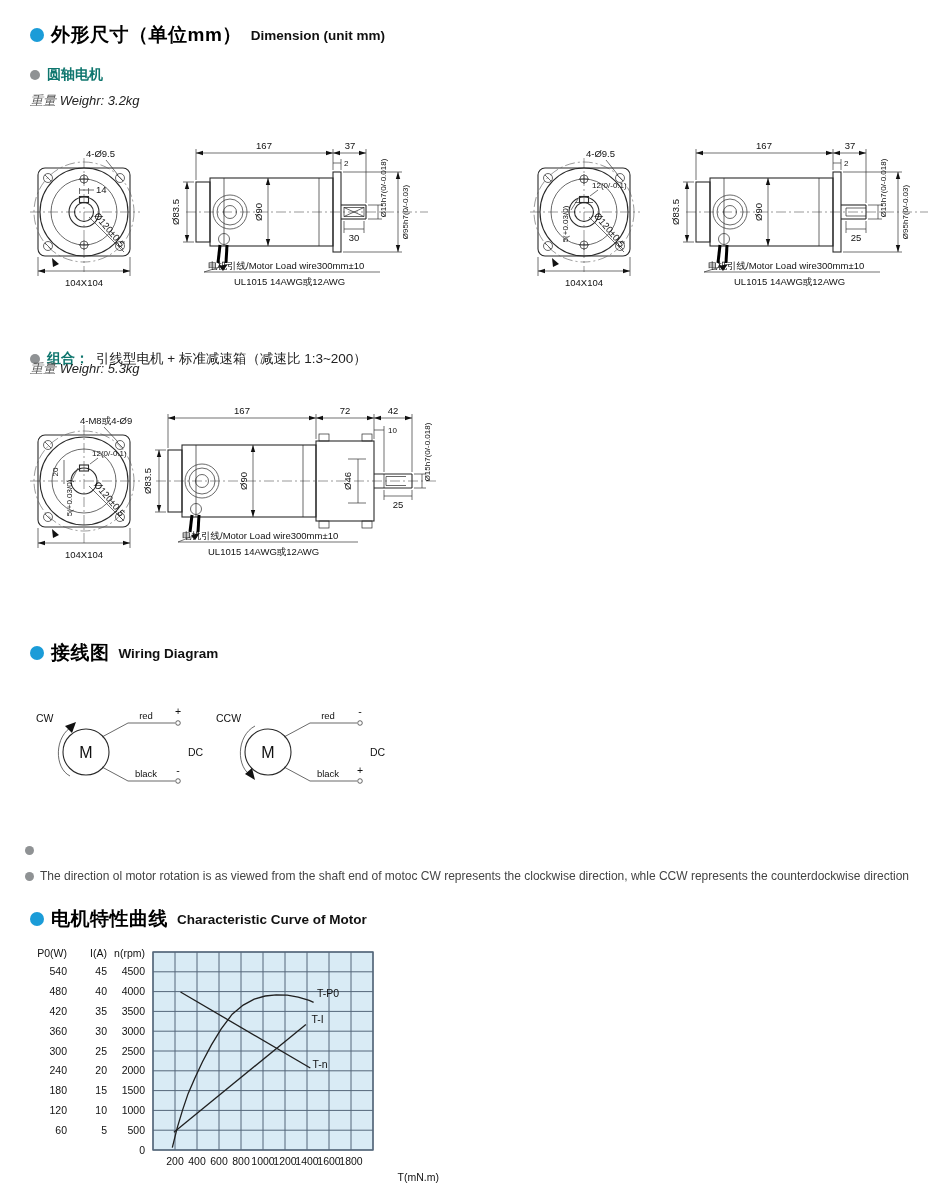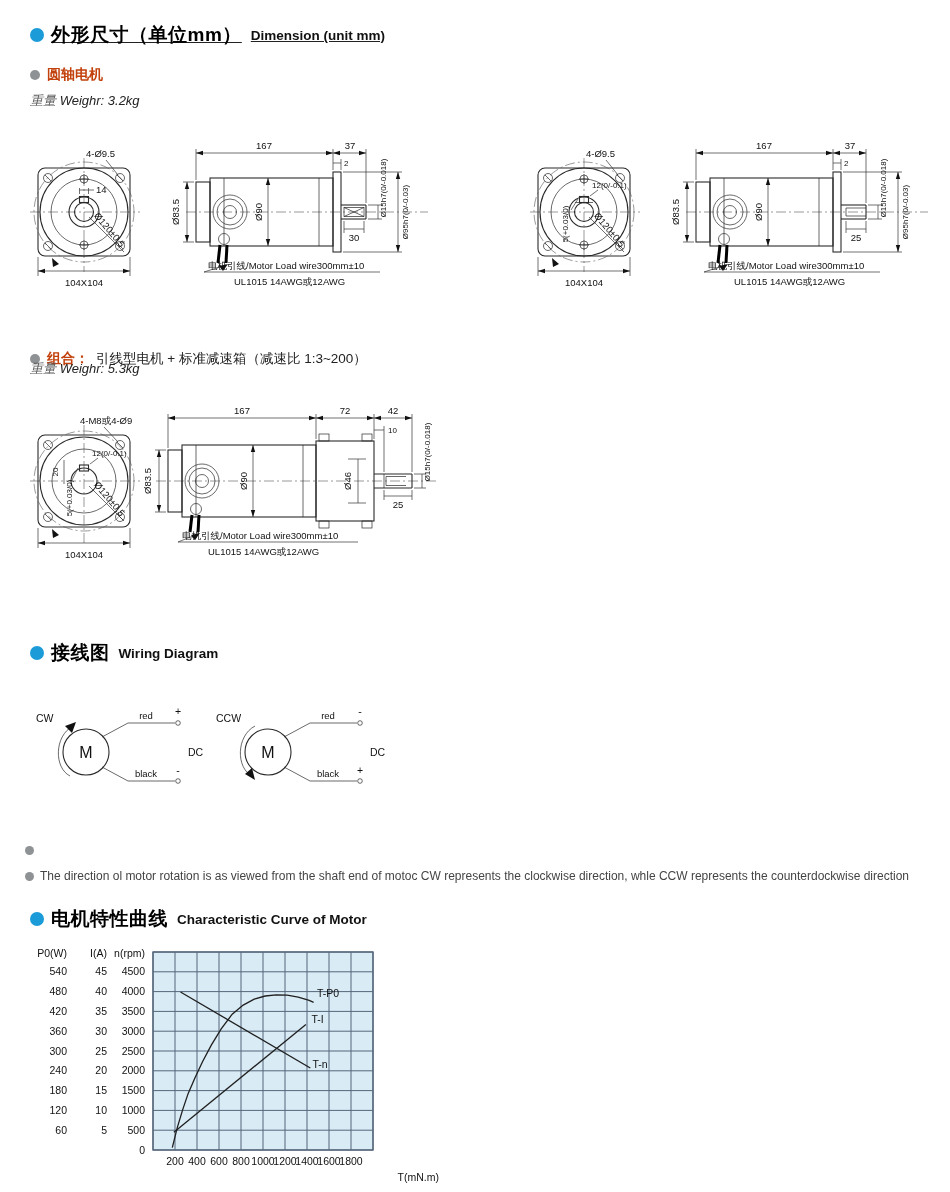--- a/index.html
+++ b/index.html
@@ -7,21 +7,21 @@
         font-family:"Liberation Sans",sans-serif;color:#222;overflow:hidden;}
   .abs{position:absolute;}
   .sec-head{position:absolute;display:flex;align-items:center;gap:7px;}
   .dot{border-radius:50%;flex:0 0 auto;}
   .dot-blue{width:14px;height:14px;background:#1b9cd8;}
   .dot-gray{width:10px;height:10px;background:#8f9294;}
   .dot-gray-sm{width:9px;height:9px;background:#8f9294;display:inline-block;border-radius:50%;
         margin-right:6px;vertical-align:middle;}
   .zh-big{font-size:19px;font-weight:bold;color:#000;letter-spacing:0.5px;}
   .en-big{font-size:13.5px;font-weight:bold;color:#111;margin-left:2px;}
-  .zh-sub{font-size:14px;font-weight:bold;color:#c2410c;}
+  .zh-sub{font-size:14px;font-weight:bold;color:#0f766e;}
   .zh-sub-rest{font-size:13.5px;font-weight:normal;color:#222;}
   .weight{position:absolute;font-size:13px;color:#222;font-style:italic;}
   .weight .wl{color:#555;}
   .note-line{font-size:12.5px;color:#333;margin:0 0 9px 0;line-height:17px;}
   .note-line.en{font-size:12px;color:#444;}
   svg.draw{position:absolute;overflow:visible;}
   svg .ln{fill:none;stroke:#2a2a2a;stroke-width:1.1;}
   svg .tn{fill:none;stroke:#2a2a2a;stroke-width:0.7;}
   svg .cl{fill:none;stroke:#555;stroke-width:0.6;stroke-dasharray:10 3 2 3;}
   svg .dm{fill:none;stroke:#333;stroke-width:0.7;}
@@ -31,21 +31,21 @@
   svg text.t2{font-size:8px;fill:#111;font-family:"Liberation Sans",sans-serif;}
   svg text.tm{font-size:16px;fill:#111;font-family:"Liberation Sans",sans-serif;}
   svg text.tw{font-size:10.5px;fill:#111;font-family:"Liberation Sans",sans-serif;}
   svg text.ct{font-size:10.5px;fill:#111;font-family:"Liberation Sans",sans-serif;}
 </style>
 </head>
 <body>
 
 <div class="page">
 
-  <div class="sec-head" style="left:30px;top:22px;text-decoration:underline;">
+  <div class="sec-head" style="left:30px;top:22px;">
     <span class="dot dot-blue"></span>
     <span class="zh-big">外形尺寸（单位mm）</span>
     <span class="en-big">Dimension (unit mm)</span>
   </div>
 
   <div class="sec-head" style="left:30px;top:66px;">
     <span class="dot dot-gray"></span>
     <span class="zh-sub">圆轴电机</span>
   </div>
   <div class="weight" style="left:30px;top:92px;">

